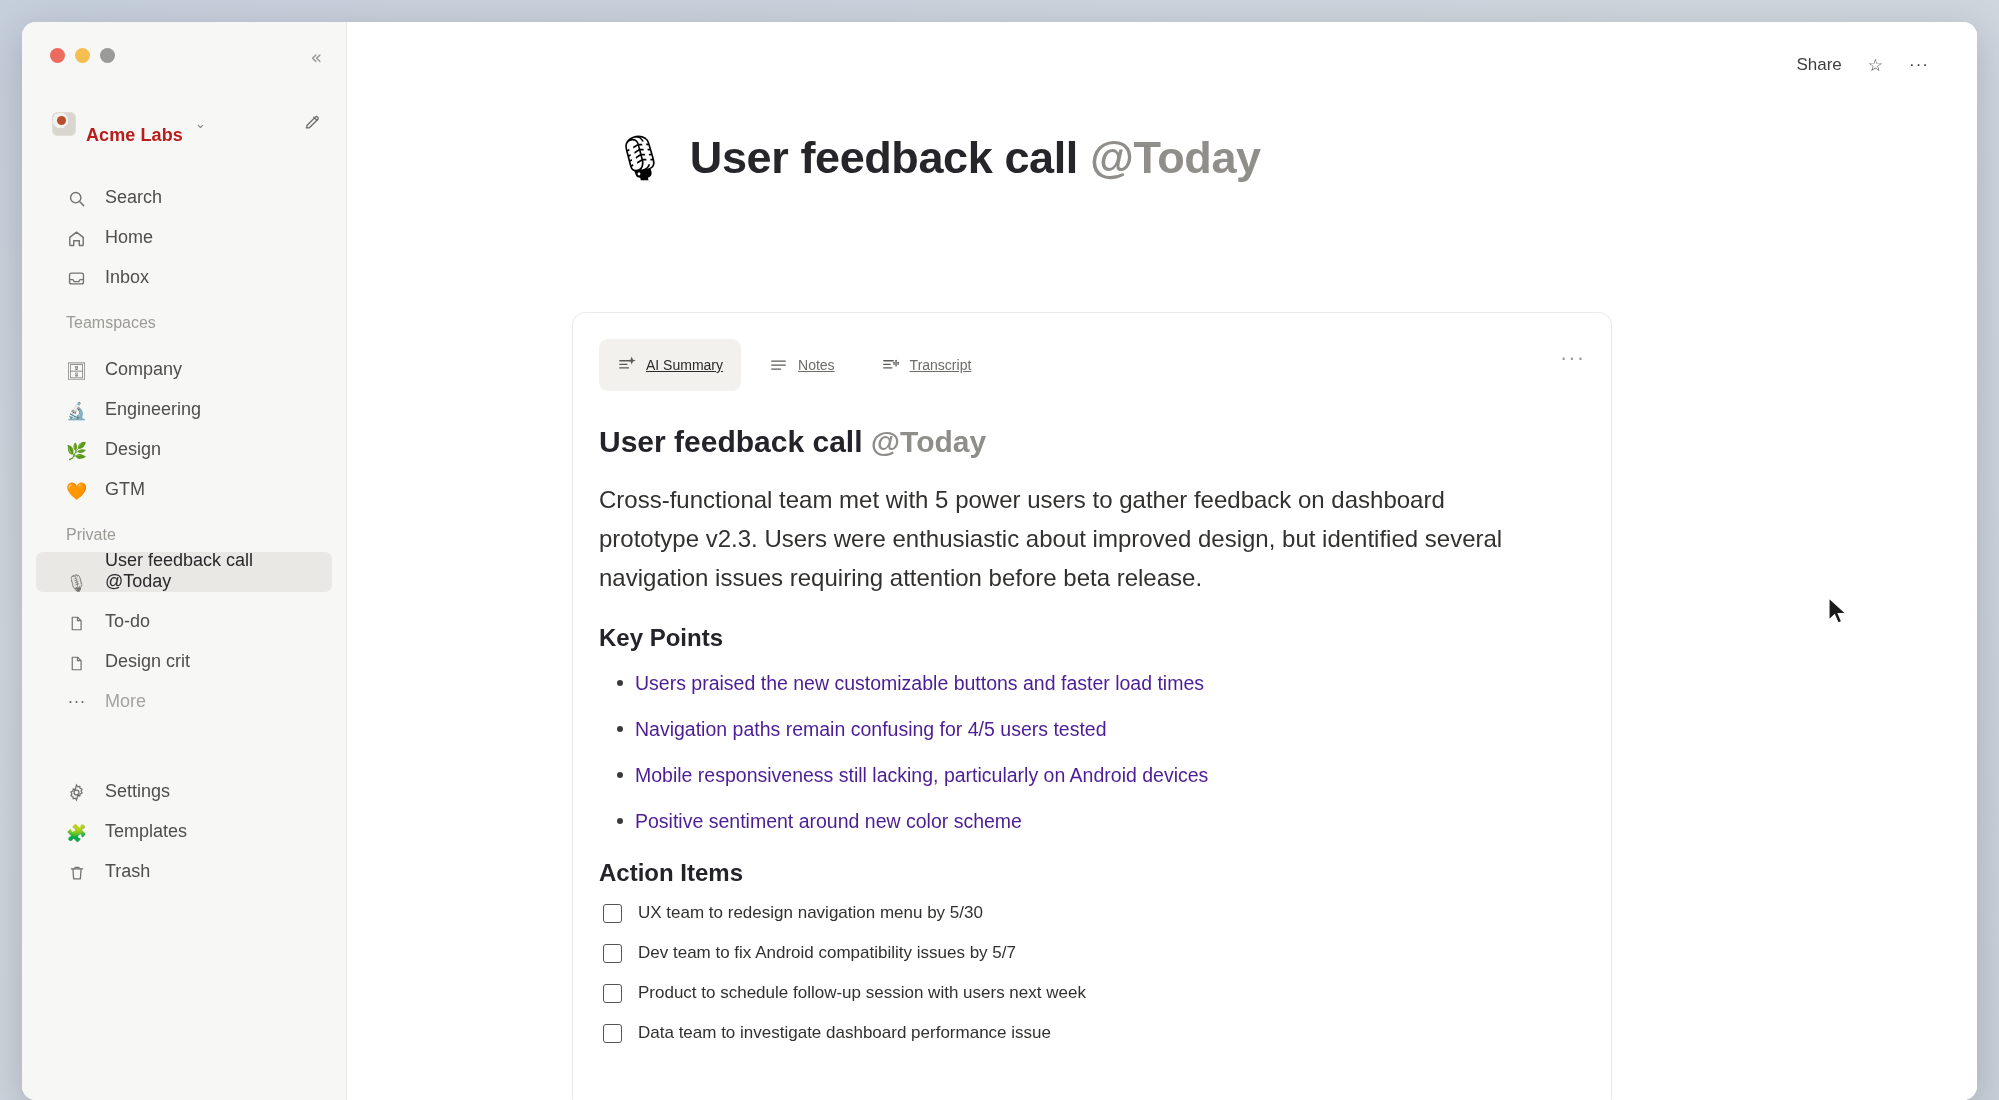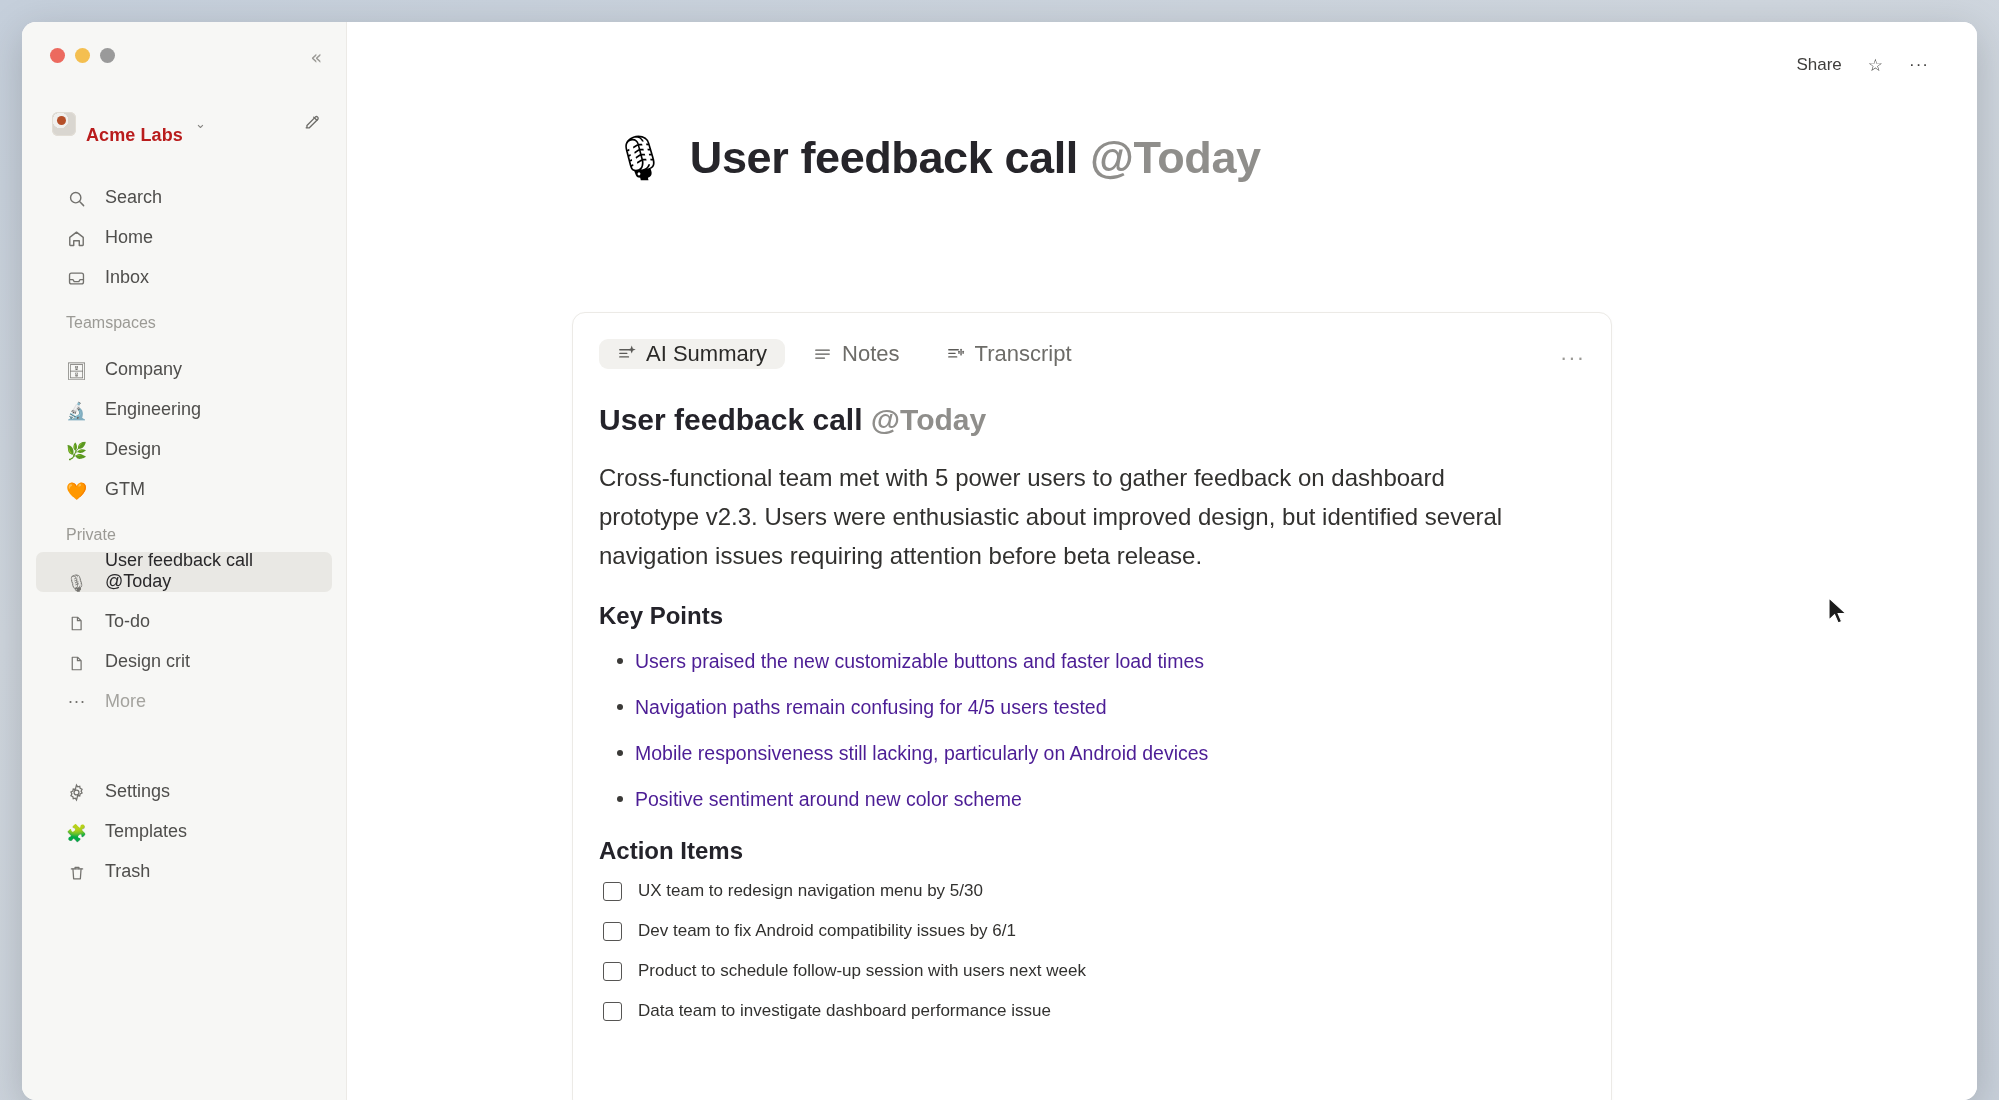--- a/index.html
+++ b/index.html
@@ -144,24 +144,25 @@
     box-shadow: 0 1px 3px rgba(0,0,0,0.03);
     overflow: hidden;
   }
   .card-tabs {
     display: flex; align-items: center; gap: 10px;
     padding: 26px 26px 0 26px;
     position: relative;
   }
   .tab {
     display: flex; align-items: center; gap: 10px;
-    height: 30px; padding: 0 18px;
+    height: 52px; padding: 0 18px;
     border-radius: 9px;
-    font-size: 22px; color: #6d6c68;
+    font-size: 14px; color: #6d6c68;
     cursor: pointer;
+    text-decoration: underline;
   }
   .tab.active { background: #f2f1ee; color: #2b2a28; font-weight: 400; }
   .tab .tico { display: inline-flex; color: #5b5a57; }
   .card-more {
     position: absolute; right: 26px; top: 32px;
     color: #9b9a96; font-size: 22px; letter-spacing: 1px; cursor: pointer;
   }
 
   .card-body { padding: 34px 26px 0 26px; }
   .card-body h2 {
@@ -408,21 +409,21 @@
           </ul>
 
           <h3>Action Items</h3>
           <div>
             <div class="todo">
               <span class="checkbox"></span>
               <span>UX team to redesign navigation menu by 5/30</span>
             </div>
             <div class="todo">
               <span class="checkbox"></span>
-              <span>Dev team to fix Android compatibility issues by 6/1</span>
+              <span>Dev team to fix Android compatibility issues by 5/7</span>
             </div>
             <div class="todo">
               <span class="checkbox"></span>
               <span>Product to schedule follow-up session with users next week</span>
             </div>
             <div class="todo">
               <span class="checkbox"></span>
               <span>Data team to investigate dashboard performance issue</span>
             </div>
           </div>

